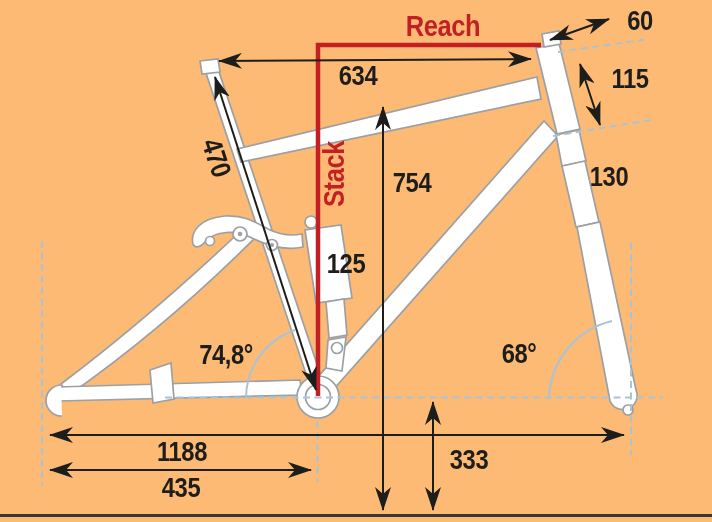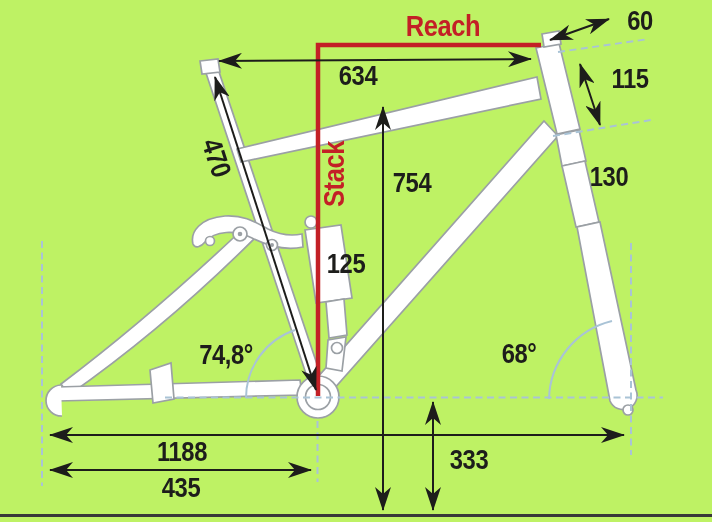--- a/index.html
+++ b/index.html
@@ -1,19 +1,19 @@
 <!DOCTYPE html>
 <html><head>
 <meta charset="utf-8">
 <style>
   html,body{margin:0;padding:0;background:#ffffff;}
   #stage{
     position:relative;
     width:712px;height:522px;
-    background:#bef264;
+    background:#fdba74;
     overflow:hidden;
     font-family:"Liberation Sans", sans-serif;
   }
   #stage svg{position:absolute;left:0;top:0;}
   .lbl{
     position:absolute;
     font-family:"Liberation Sans", sans-serif;
     font-weight:bold;
     font-size:28px;
     color:#1d1d1b;

